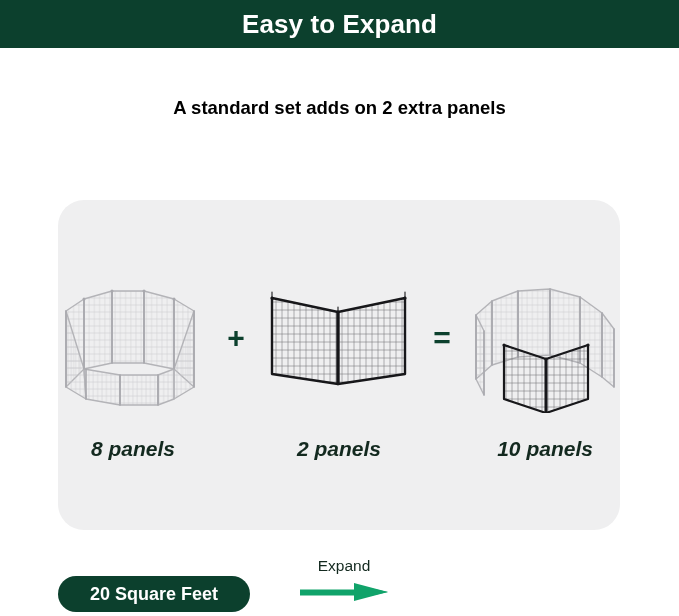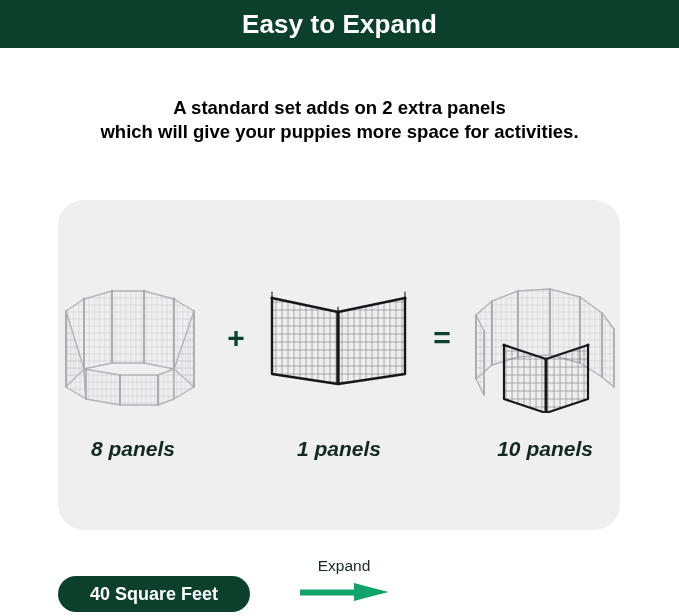--- a/index.html
+++ b/index.html
@@ -154,21 +154,20 @@
 </style>
 </head>
 <body>
 
 <div class="header-banner">
   <div class="header-title">Easy to Expand</div>
 </div>
 
 <div class="subtitle-block">
   <span class="subtitle-line">A standard set adds on 2 extra panels</span>
-  <span class="subtitle-line">which will give your puppies more space for activities.</span>
 </div>
 
 <div class="compare-card">
 
   <div class="compare-row">
 
     <div class="fig-cell">
       <svg width="150" height="150" viewBox="0 0 150 150">
         <defs>
           <pattern id="meshLight" width="5.2" height="7" patternUnits="userSpaceOnUse">
@@ -273,30 +272,30 @@
             <circle cx="76" cy="96" r="1.6"></circle>
         </g>
       </svg>
     </div>
 
   </div>
 
   <div class="labels-row">
     <div class="label-cell">8 panels</div>
     <div class="label-spacer"></div>
-    <div class="label-cell">1 panels</div>
+    <div class="label-cell">2 panels</div>
     <div class="label-spacer"></div>
     <div class="label-cell">10 panels</div>
   </div>
 
 </div>
 
 <div class="footer-row">
 
-  <div class="sqft-badge badge-left">40 Square Feet</div>
+  <div class="sqft-badge badge-left">20 Square Feet</div>
 
   <div class="expand-group">
     <div class="expand-label">Expand</div>
     <svg class="expand-arrow" width="92" height="22" viewBox="0 0 92 22">
       <path d="M2 11.5 H58 V4 L90 11 L58 18 V11.5 Z" fill="#10a36a"></path>
       <rect x="2" y="8.5" width="58" height="6" fill="#10a36a"></rect>
       <polygon points="56,2 90,11 56,20" fill="#10a36a"></polygon>
     </svg>
   </div>
 

